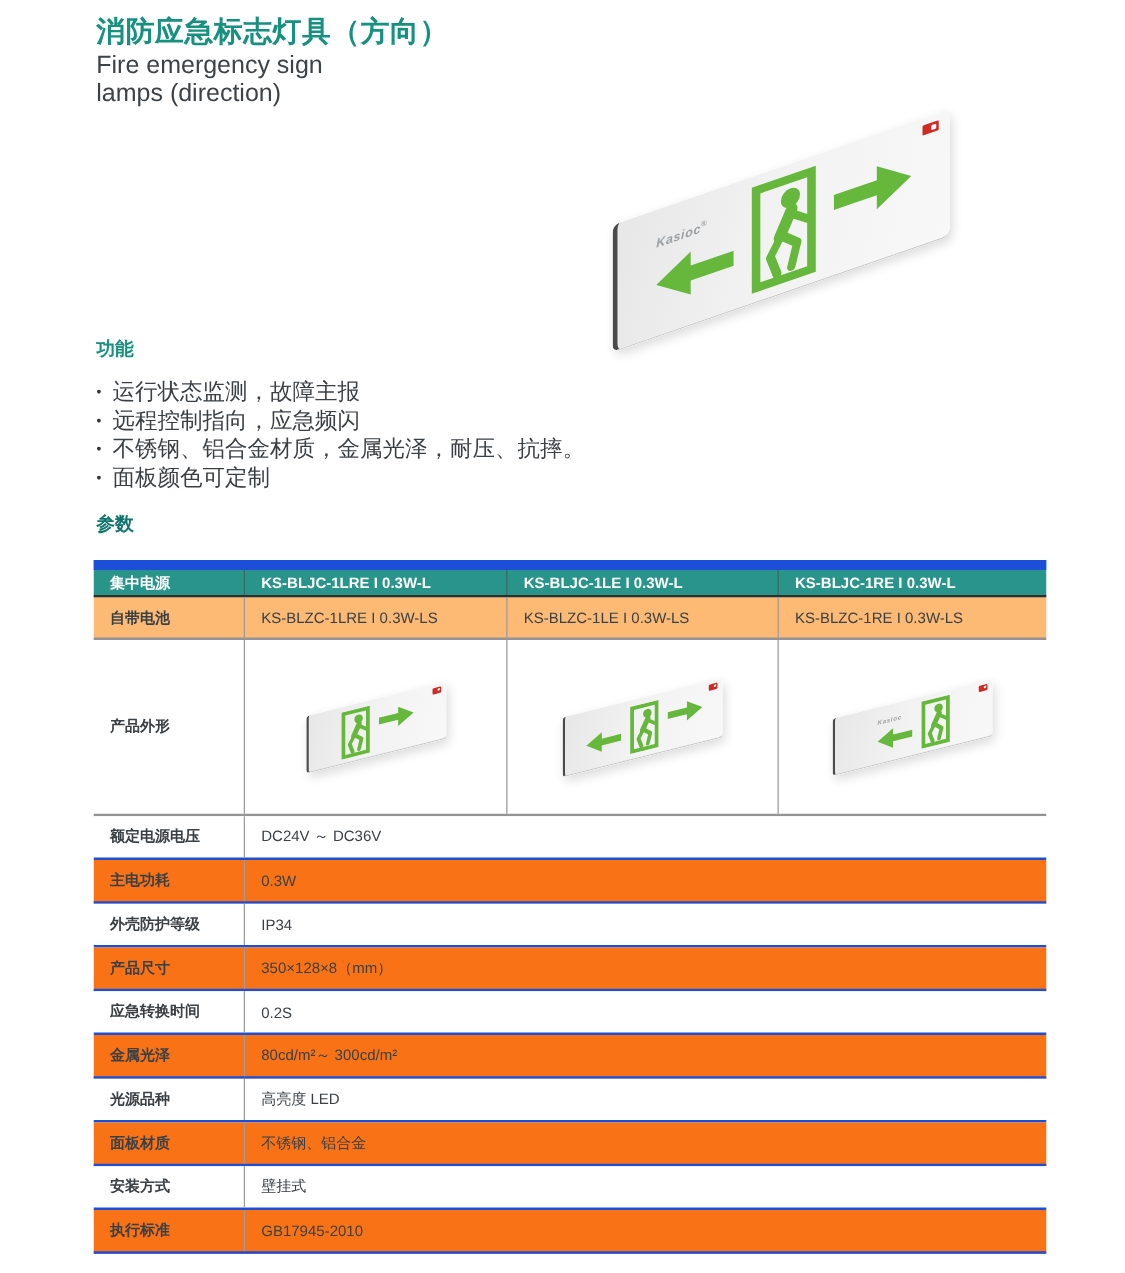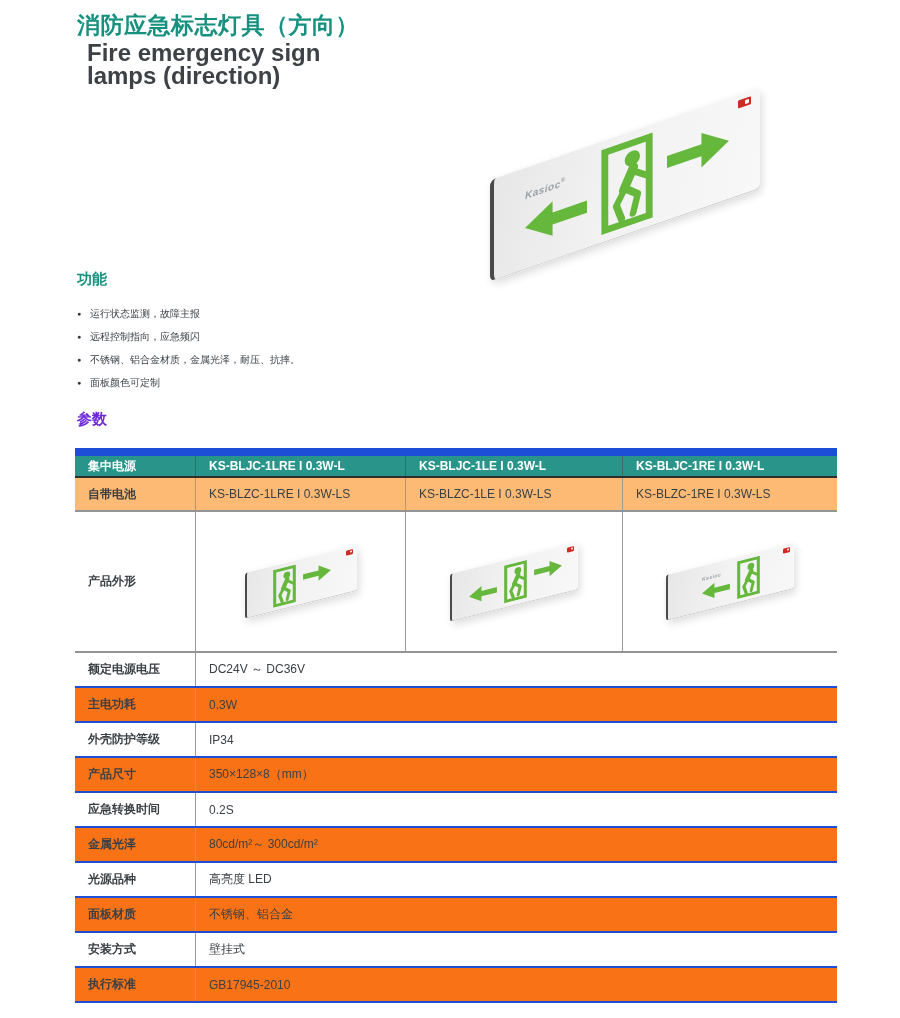--- a/index.html
+++ b/index.html
@@ -1,20 +1,20 @@
 <!DOCTYPE html>
 <html><head>
 <meta charset="utf-8">
 <style>
   * { margin:0; padding:0; box-sizing:border-box; }
   body { background:#fff; font-family:"Liberation Sans","DejaVu Sans",sans-serif; }
   .page { position:relative; width:900px; height:1018px; background:#ffffff; overflow:hidden; }
 
   .title { position:absolute; left:77px; top:10px; font-size:23px; font-weight:700; color:#16917f; letter-spacing:.5px; }
-  .subtitle { position:absolute; left:77px; top:41px; font-size:24px; font-weight:700; color:#3d4247; line-height:23px;margin-left:10px; }
+  .subtitle { position:absolute; left:77px; top:41px; font-size:20px; font-weight:400; color:#3d4247; line-height:23px; }
 
   
   .sign { position:relative; background:linear-gradient(105deg,#e7e7e7 0%,#f2f2f2 45%,#f8f8f8 100%);
           border-radius:6px; border-left:4px solid #4a4a4a; border-bottom:1px solid #c9c9c9;
           box-shadow:2px 4px 8px rgba(0,0,0,.14);
           display:flex; align-items:center; justify-content:center; }
   .sign--hero { position:absolute; left:490px; top:180px; width:270px; height:102px;
                 transform:skewY(-19deg); transform-origin:0 0; gap:14px; }
   .sign--small { transform:skewY(-14deg); border-left-width:2px; border-radius:3px; gap:7px; }
   .badge { position:absolute; top:6px; right:9px; width:13px; height:8px; background:#cf2b24; border-radius:1px; }
@@ -25,24 +25,24 @@
   .sign-brand { font-size:10px; font-weight:700; font-style:italic; color:#9ba0a4; letter-spacing:.5px; }
   .sign-brand sup { font-size:6px; }
   .sign--small .sign-brand { font-size:5px; }
   .man-svg { display:block; }
   .arrow-svg { display:block; }
 
   
   .features { position:absolute; left:77px; top:270px; }
   .features h2 { font-size:15px; font-weight:700; color:#16917f; margin-bottom:13px; }
   .features ul { list-style:none; }
-  .features li { position:relative; font-size:10px; color:#3a3f44; line-height:23px; padding-left:13px; }
+  .features li { position:relative; font-size:18px; color:#3a3f44; line-height:23px; padding-left:13px; }
   .features li::before { content:"●"; position:absolute; left:0; top:0; font-size:7px; color:#33383d; line-height:23px; }
 
-  .params-heading { position:absolute; left:77px; top:410px; font-size:15px; font-weight:600; color:#6d28d9; }
+  .params-heading { position:absolute; left:77px; top:410px; font-size:15px; font-weight:600; color:#0f766e; }
 
   
   .table { position:absolute; left:75px; top:448px; width:762px; font-size:12px; color:#3b4045; }
   .row { display:grid; grid-template-columns:120px 210px 217px 215px; }
   .row.spec { display:grid; grid-template-columns:120px 642px; }
   .c { display:flex; align-items:center; padding-left:13px; }
   .c.center { justify-content:center; padding-left:0; }
   .row .c + .c { border-left:1px solid #9b9b9b; }
   .row.head { background:#29948a; color:#ffffff; font-weight:600; height:30px;
               border-top:8px solid #1d4ed8; border-bottom:2px solid #2e2e2e; }

